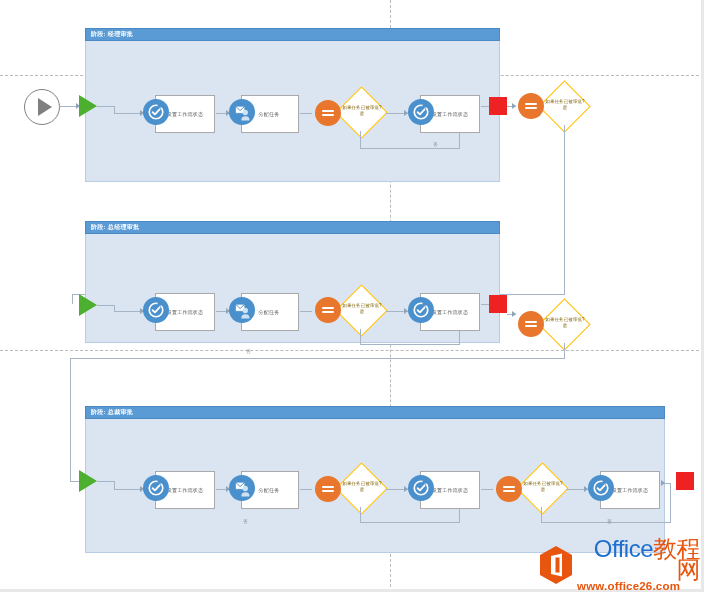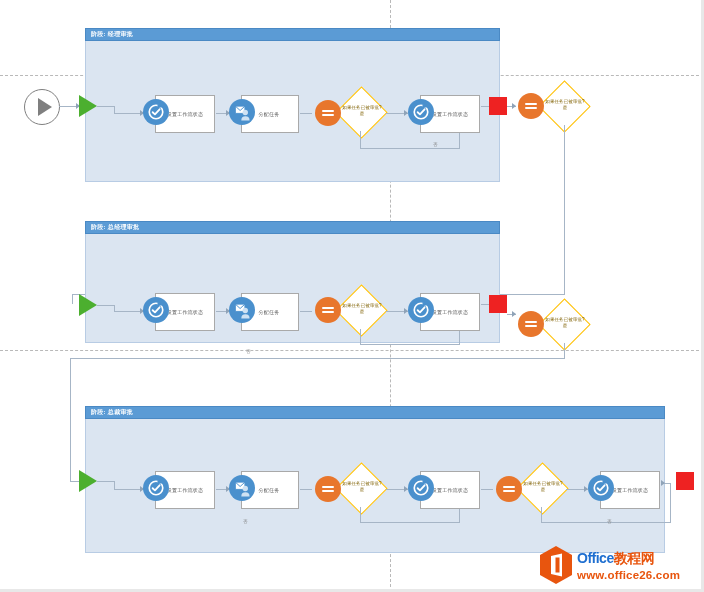--- a/index.html
+++ b/index.html
@@ -180,24 +180,25 @@
     z-index: 30;
   }
   .wm-hex {
     position: relative;
     width: 36px; height: 40px;
     flex: 0 0 36px;
   }
   .wm-hex svg { display:block; }
   .wm-text { margin-left: 3px; }
   .wm-line1 {
-    font-size: 14px;
-    font-weight: bold;
+    font-size: 24px;
+    font-weight: normal;
     line-height: 21px;
     letter-spacing: -0.5px;
+    text-align: right;
   }
   .wm-ffice { color: #1f6fd0; }
   .wm-cn { color: #e8550e; }
   .wm-line2 {
     font-size: 11.5px;
     font-weight: bold;
     color: #e8550e;
     line-height: 13px;
     letter-spacing: 0.2px;
   }

